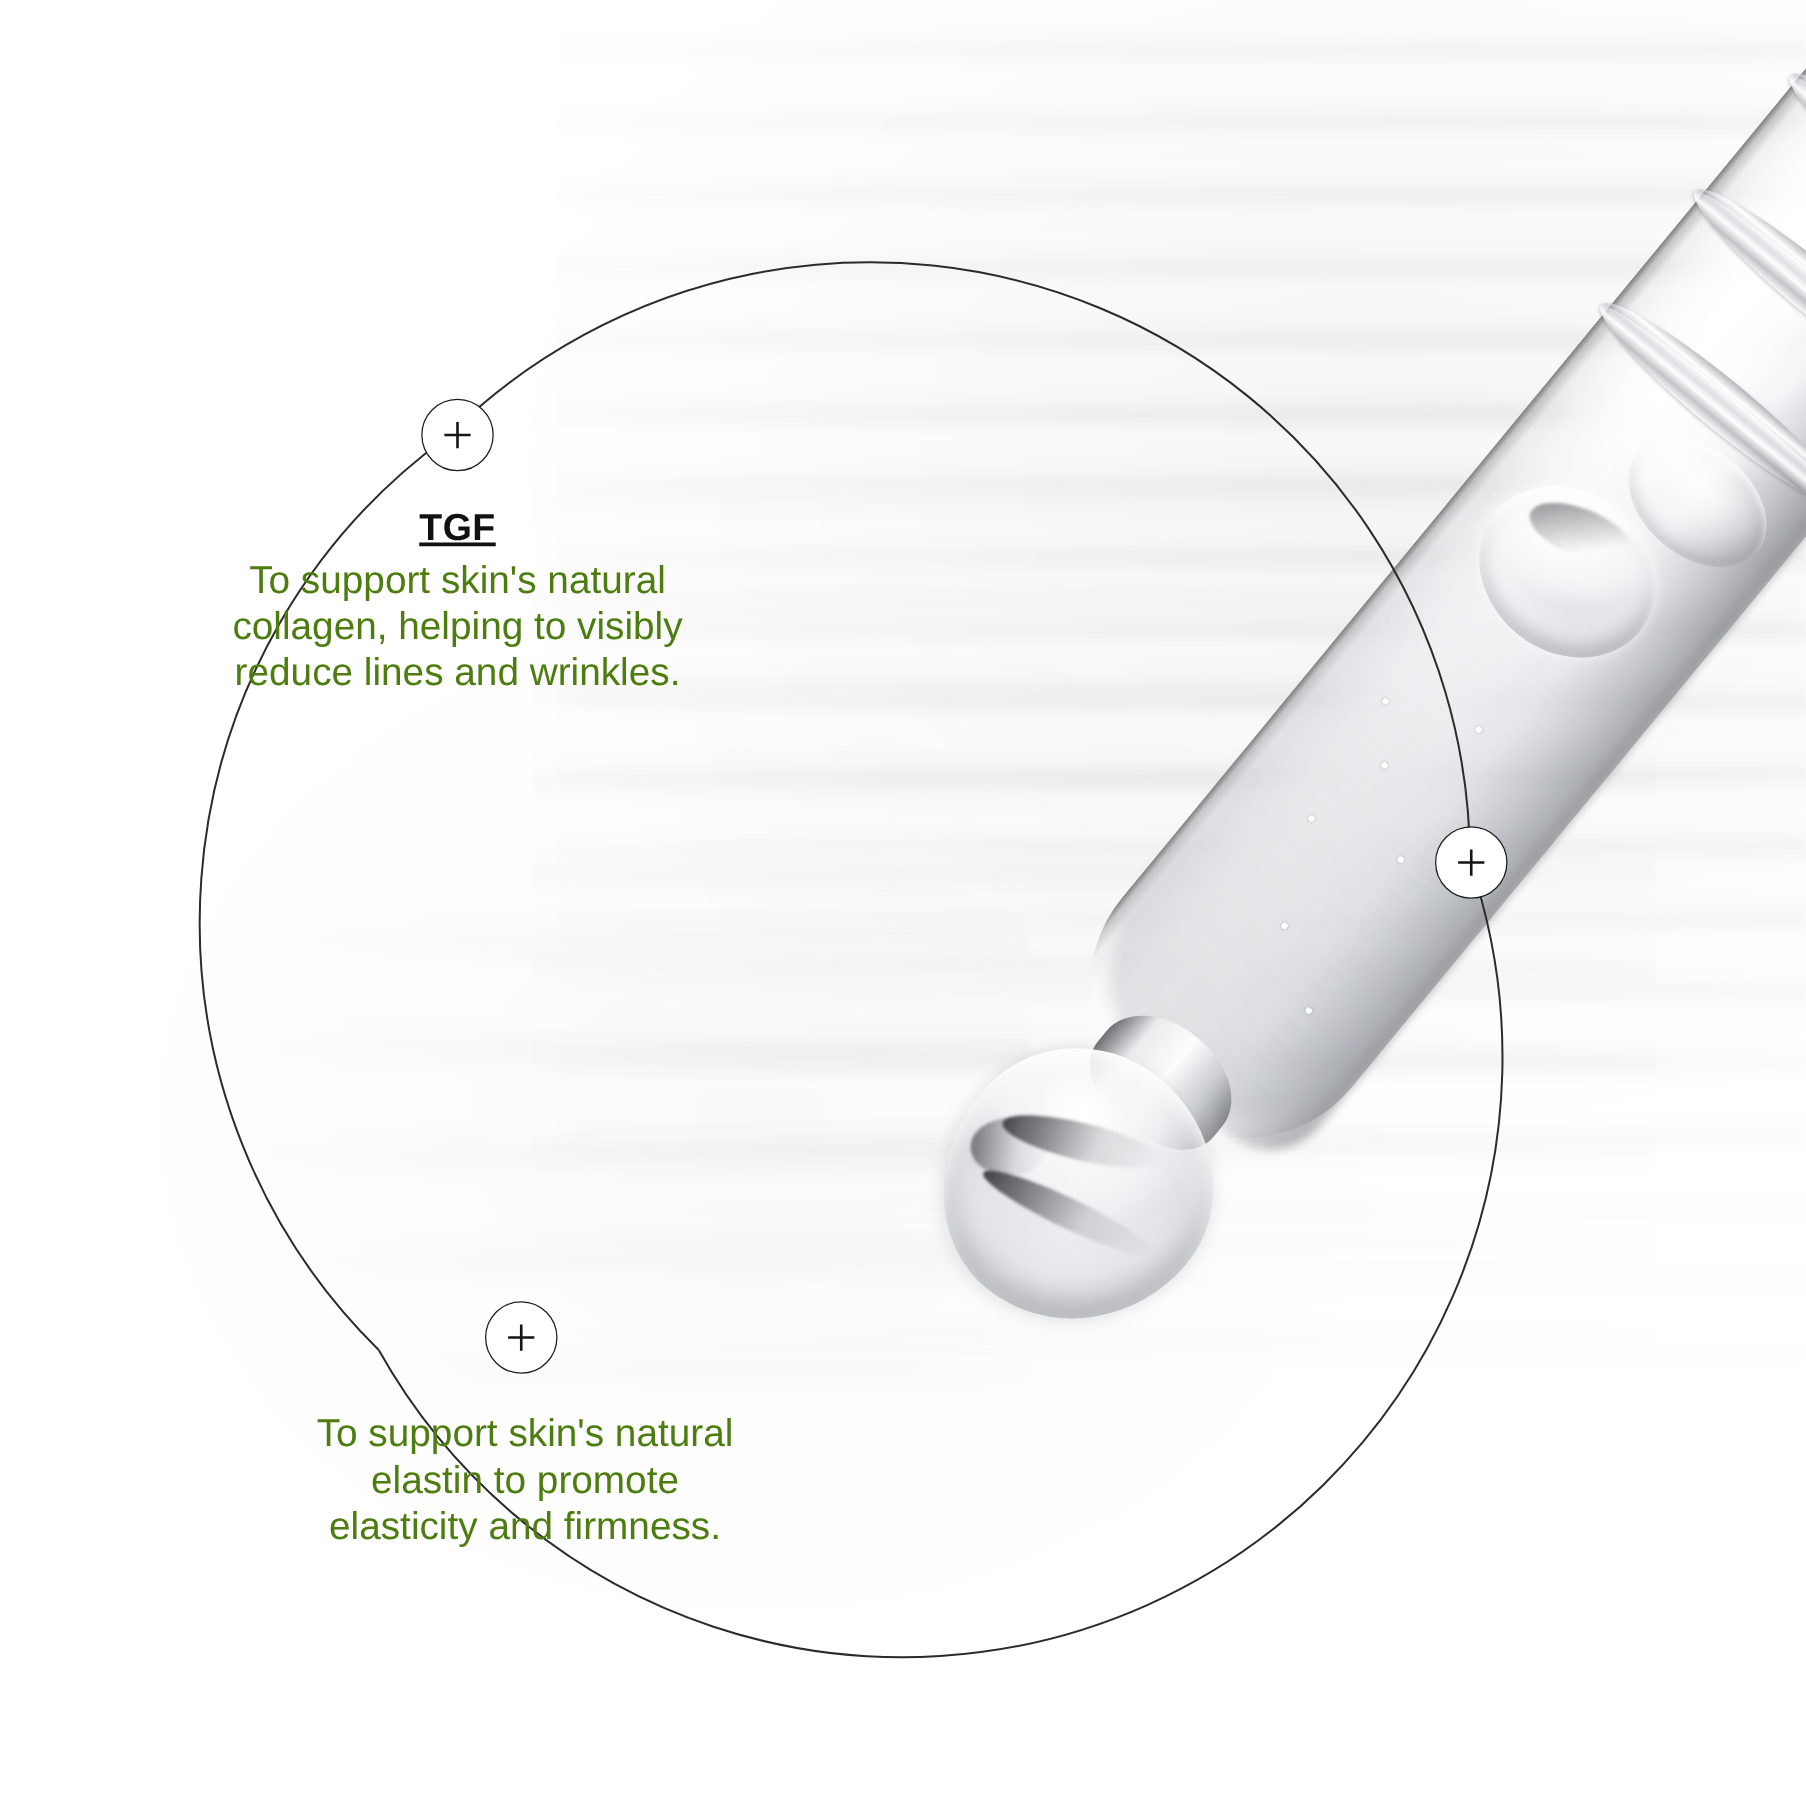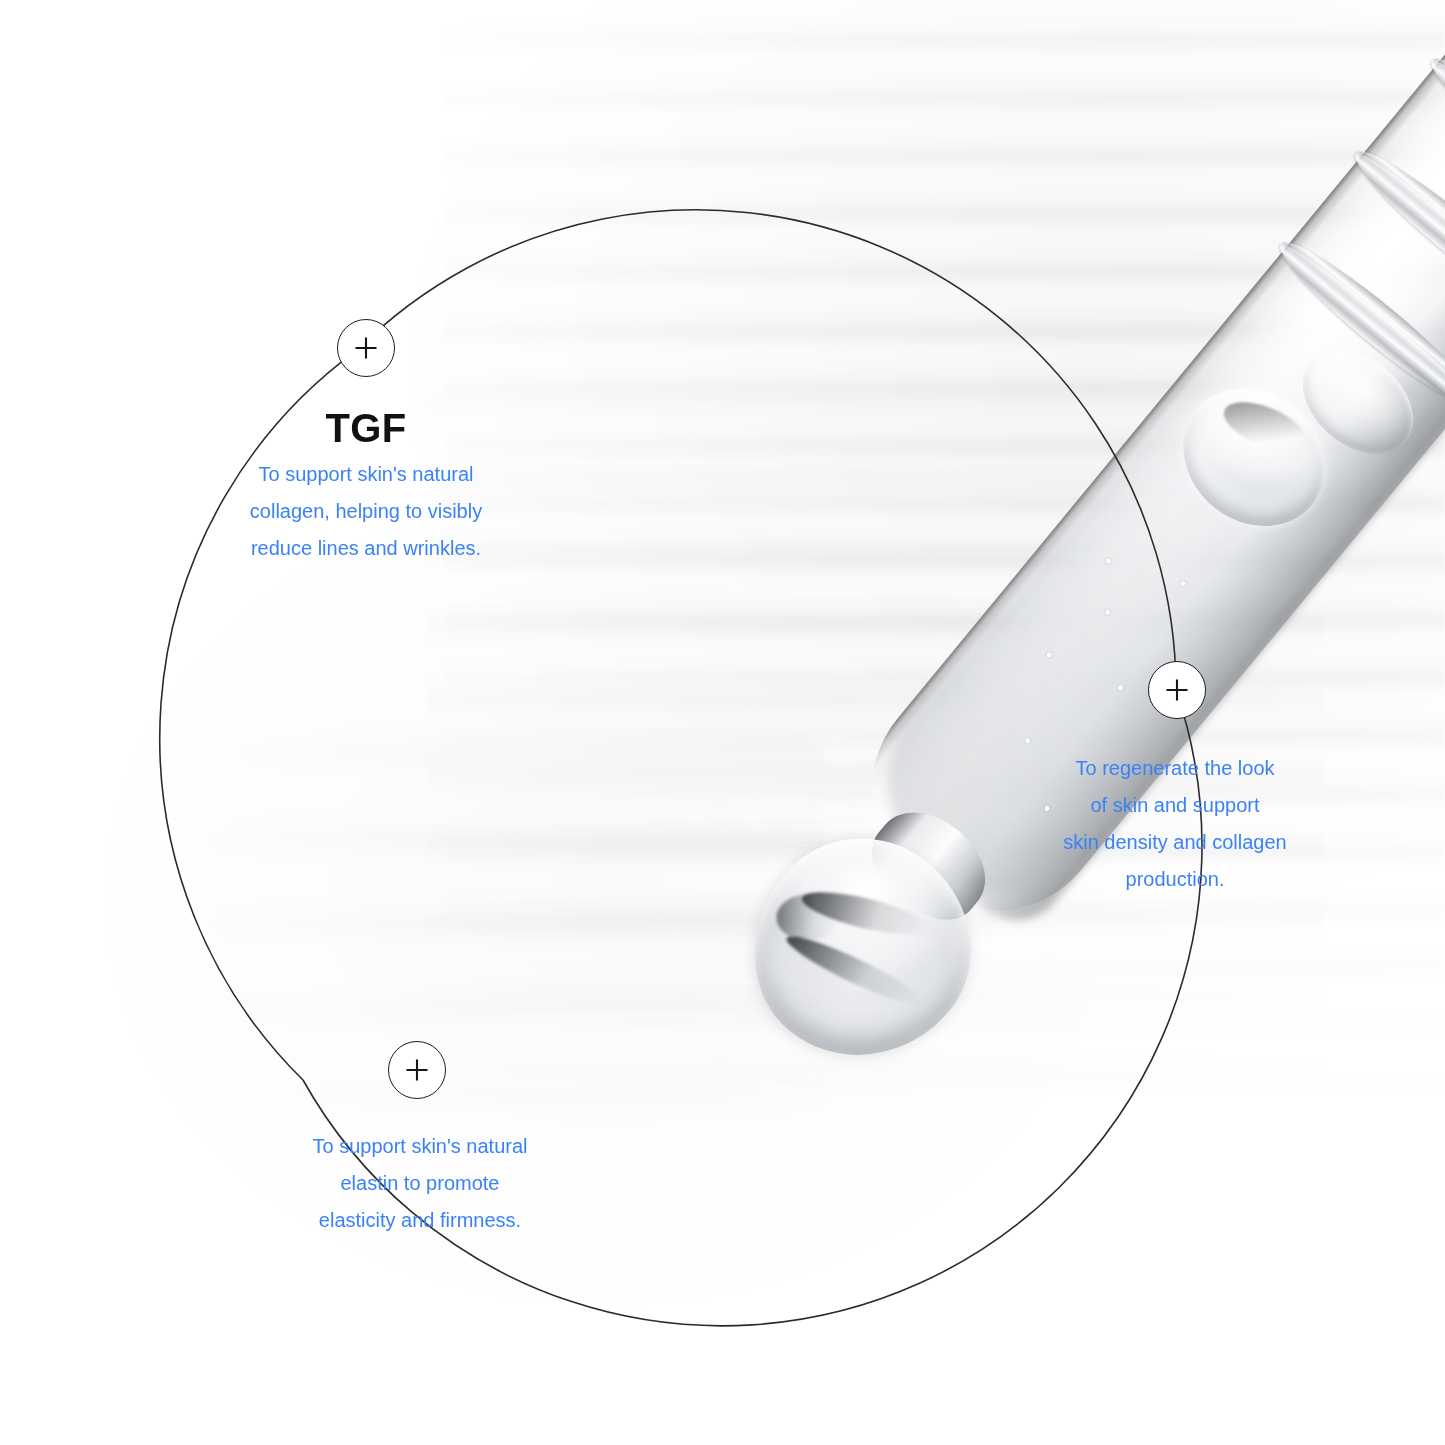--- a/index.html
+++ b/index.html
@@ -342,32 +342,33 @@
   .badge-tgf { left: 366px; top: 348px; }
   .badge-igf { left: 1177px; top: 690px; }
   .badge-egf { left: 417px; top: 1070px; }
 
   
   .callout {
     position: absolute;
     text-align: center;
   }
   .callout .head {
-    font-size: 40px;
+    font-size: 30px;
     font-weight: 700;
     letter-spacing: 0.4px;
     color: #111111;
     margin: 0 0 6px 0;
     line-height: 1.1;
+    text-decoration: underline;
   }
   .callout .body {
-    font-size: 20px;
+    font-size: 31px;
     font-weight: 400;
     line-height: 37px;
-    color: #3b82f6;
+    color: #4d7c0f;
     margin: 0;
     white-space: pre-line;
   }
   .callout-tgf { left: 146px;  top: 406px;  width: 440px; }
   .callout-igf { left: 960px;  top: 750px;  width: 430px; }
   .callout-egf { left: 200px;  top: 1128px; width: 440px; }
 </style>
 </head>
 <body>
 
@@ -437,24 +438,20 @@
   </div>
 
   <div class="callout callout-tgf">
     <div class="head">TGF</div>
     <div class="body">To support skin's natural
 collagen, helping to visibly
 reduce lines and wrinkles.</div>
   </div>
 
   <div class="callout callout-igf">
-    <div class="body">To regenerate the look
-of skin and support
-skin density and collagen
-production.</div>
   </div>
 
   <div class="callout callout-egf">
     <div class="body">To support skin's natural
 elastin to promote
 elasticity and firmness.</div>
   </div>
 
 </div>
 

